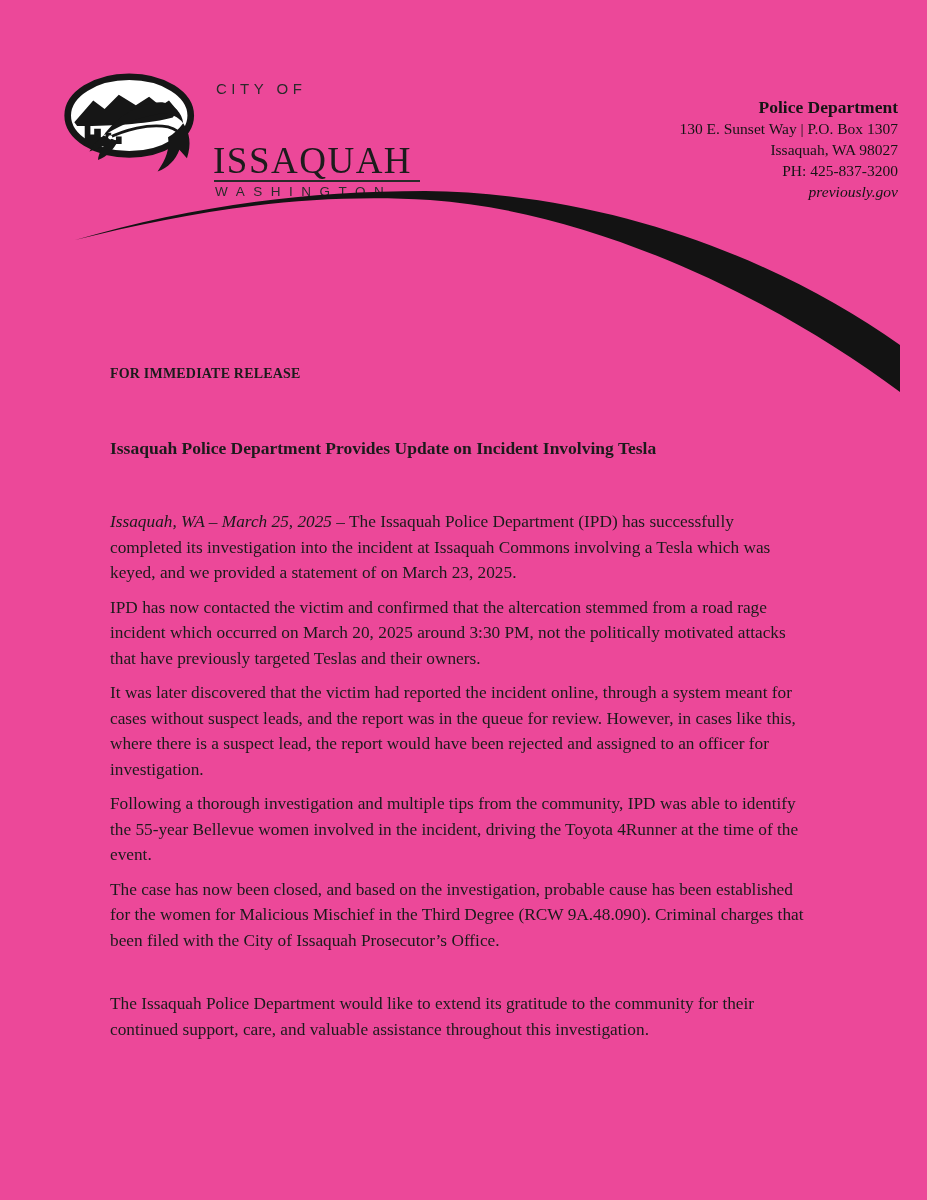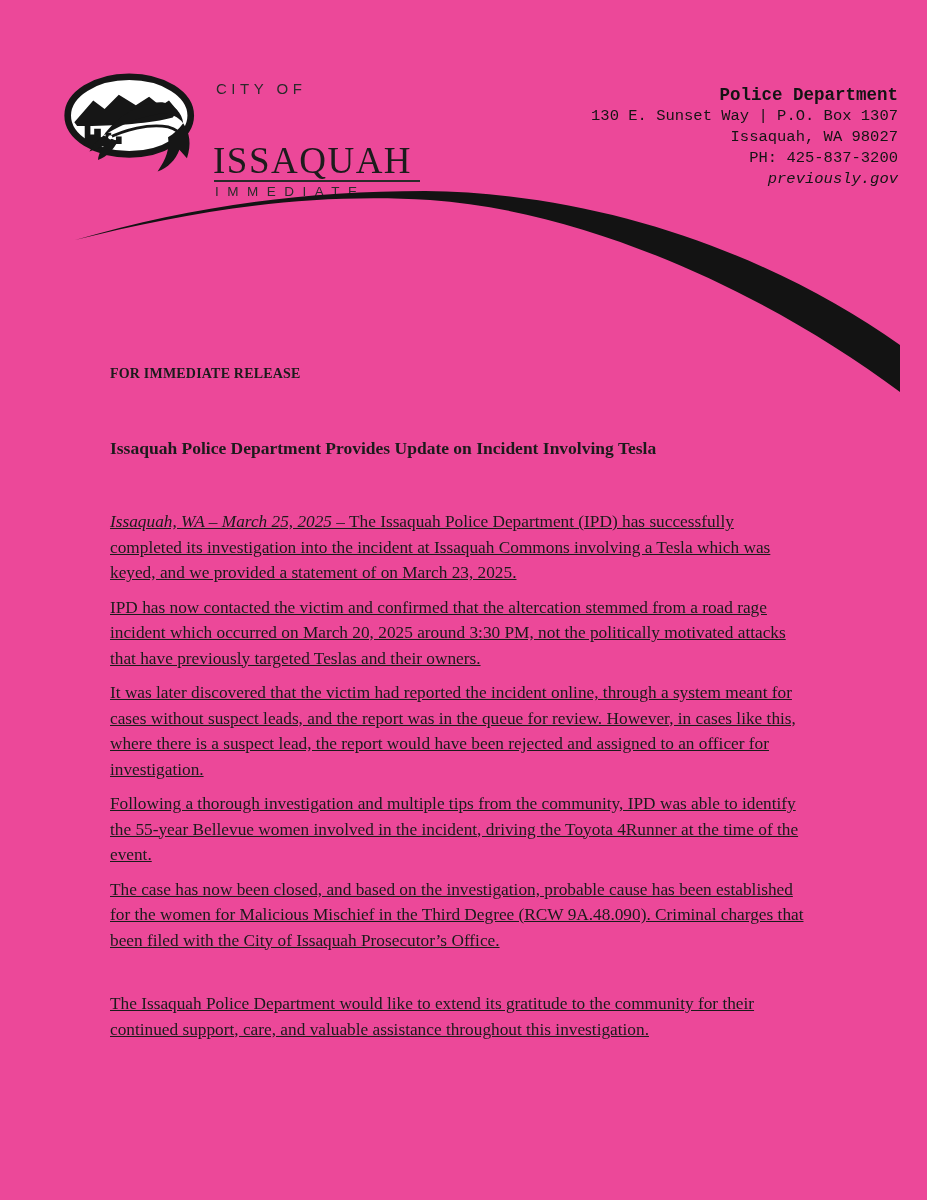--- a/index.html
+++ b/index.html
@@ -27,23 +27,23 @@
     font-size:37px;line-height:36px;letter-spacing:1.5px;
     color:#1c1c1c;font-weight:500;margin-top:46px;
   }
   .logo-rule{height:0;border-top:2px solid #2a2a2a;width:206px;margin:1px 0 2px 1px;}
   .logo-state{
     font-family:"Liberation Sans", sans-serif;
     font-size:13.5px;letter-spacing:8.5px;color:#2a2a2a;margin-left:2px;
   }
 
   .dept-block{
-    position:absolute;right:46px;top:84px;
+    position:absolute;right:46px;top:96px;
     text-align:right;
-    font-family:Liberation Mono, monospace;
+    font-family:Liberation Serif, serif;
     font-size:15.5px;line-height:21px;color:#141414;
   }
   .dept-title{font-size:17.5px;font-weight:bold;line-height:22px;}
   .dept-website{font-style:italic;}
 
   
   .swoosh{position:absolute;left:0;top:183px;width:927px;height:212px;}
 
   
   .content{
@@ -52,21 +52,21 @@
     text-align:left;
   }
   .release-tag{
     font-weight:bold;font-size:14px;line-height:20px;
     letter-spacing:0.2px;margin:0 0 53px 0;
   }
   .headline{
     font-weight:bold;font-size:17.5px;line-height:22px;
     margin:0 0 50px 0;
   }
-  .content p{margin:0 12px 9px 0;text-decoration:underline;}
+  .content p{margin:0 12px 9px 0;}
   .dateline{font-style:italic;}
   .para-last{margin-top:38px !important;}
 </style>
 </head>
 <body>
 
 <div class="page">
 
   <div class="logo-wrap">
     <svg class="logo-mark" viewBox="0 0 150 112" xmlns="http://www.w3.org/2000/svg">
@@ -83,21 +83,21 @@
 
       <path d="M128 53 C135 63 137 75 132 90 L124 81 C120 92 112 100 101 104 C110 91 114 80 112 68 C118 64 124 59 128 53 Z" fill="#161616"></path>
 
       <path d="M44 66 C38 70 33 76 29 83 L44 77 C40 83 38 88 38 92 C48 88 55 80 59 72 Z" fill="#161616"></path>
       <circle cx="51" cy="68" r="2.2" fill="#ffffff"></circle>
     </svg>
     <div class="logotype">
       <div class="logo-cityof">CITY OF</div>
       <div class="logo-name">ISSAQUAH</div>
       <div class="logo-rule"></div>
-      <div class="logo-state">IMMEDIATE</div>
+      <div class="logo-state">WASHINGTON</div>
     </div>
   </div>
 
   <div class="dept-block">
     <div class="dept-title">Police Department</div>
     <div>130 E. Sunset Way | P.O. Box 1307</div>
     <div>Issaquah, WA 98027</div>
     <div>PH: 425-837-3200</div>
     <div class="dept-website">previously.gov</div>
   </div>

